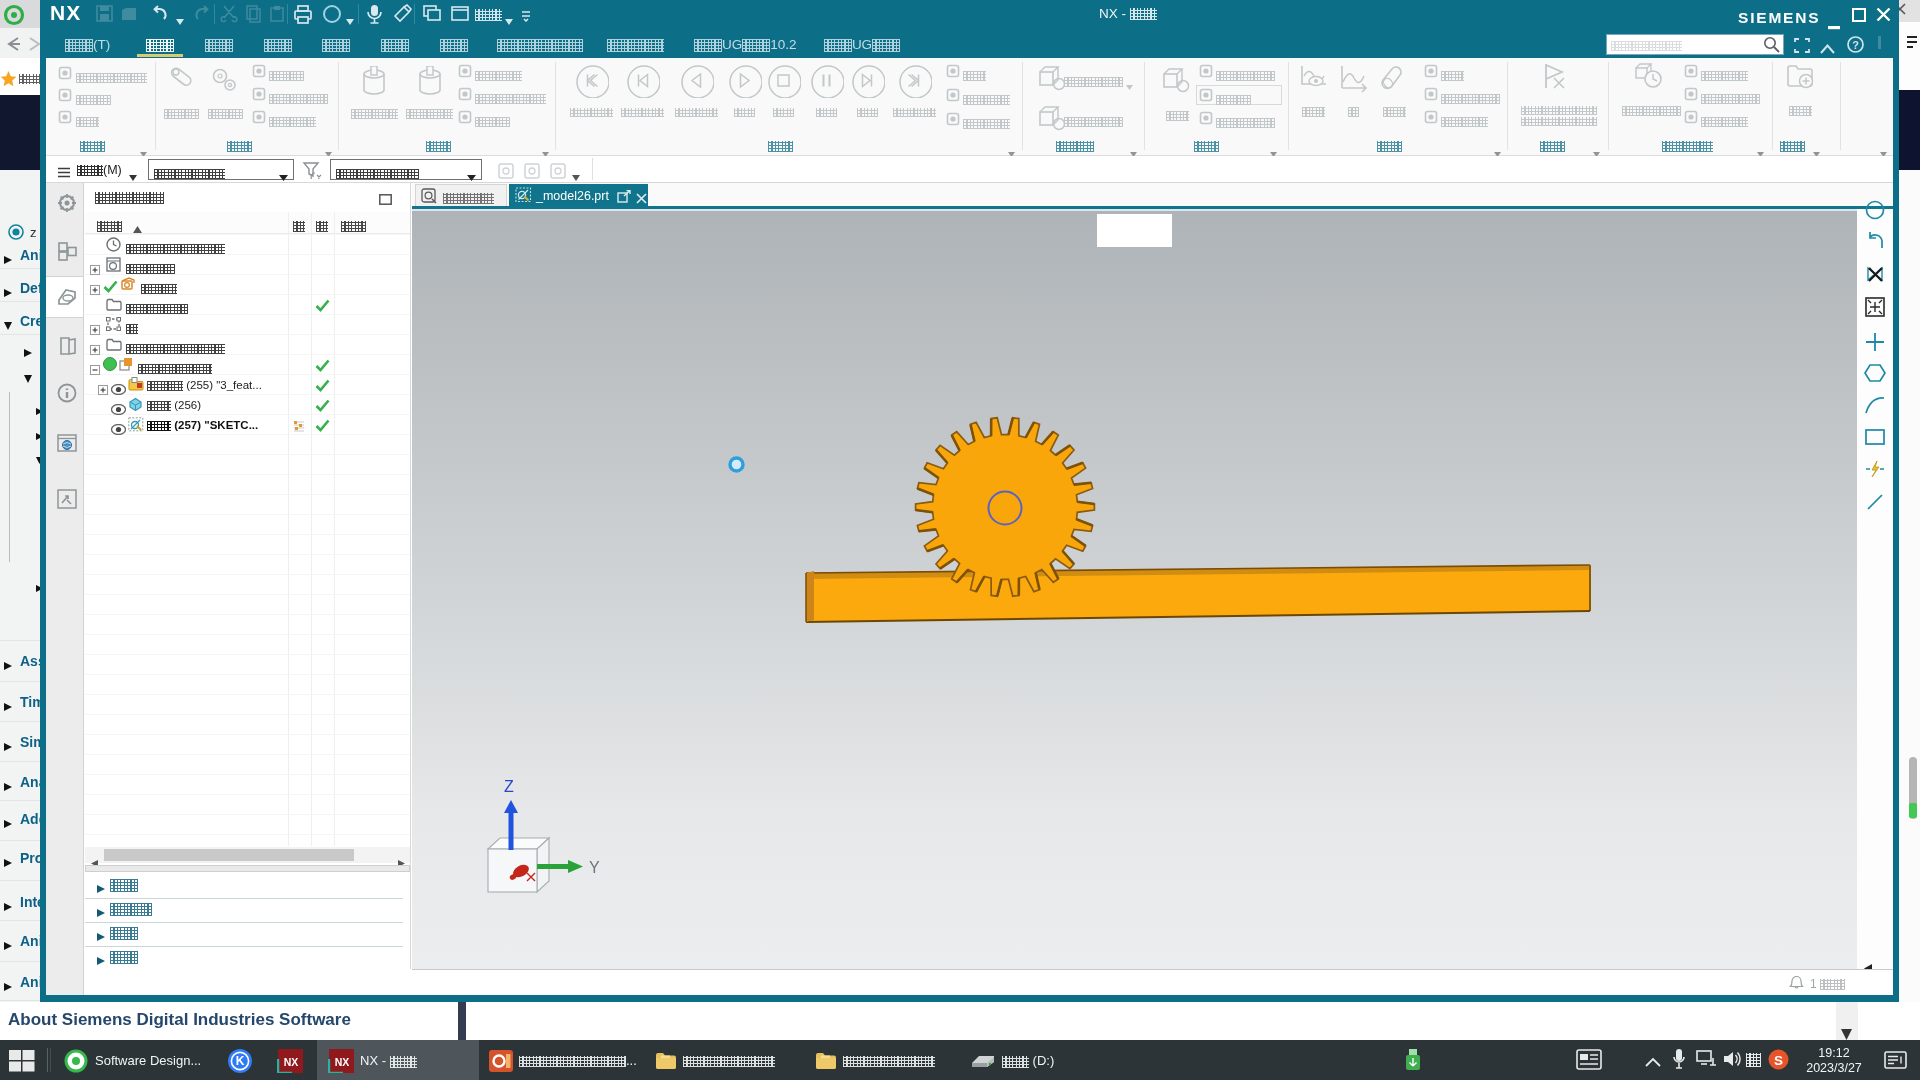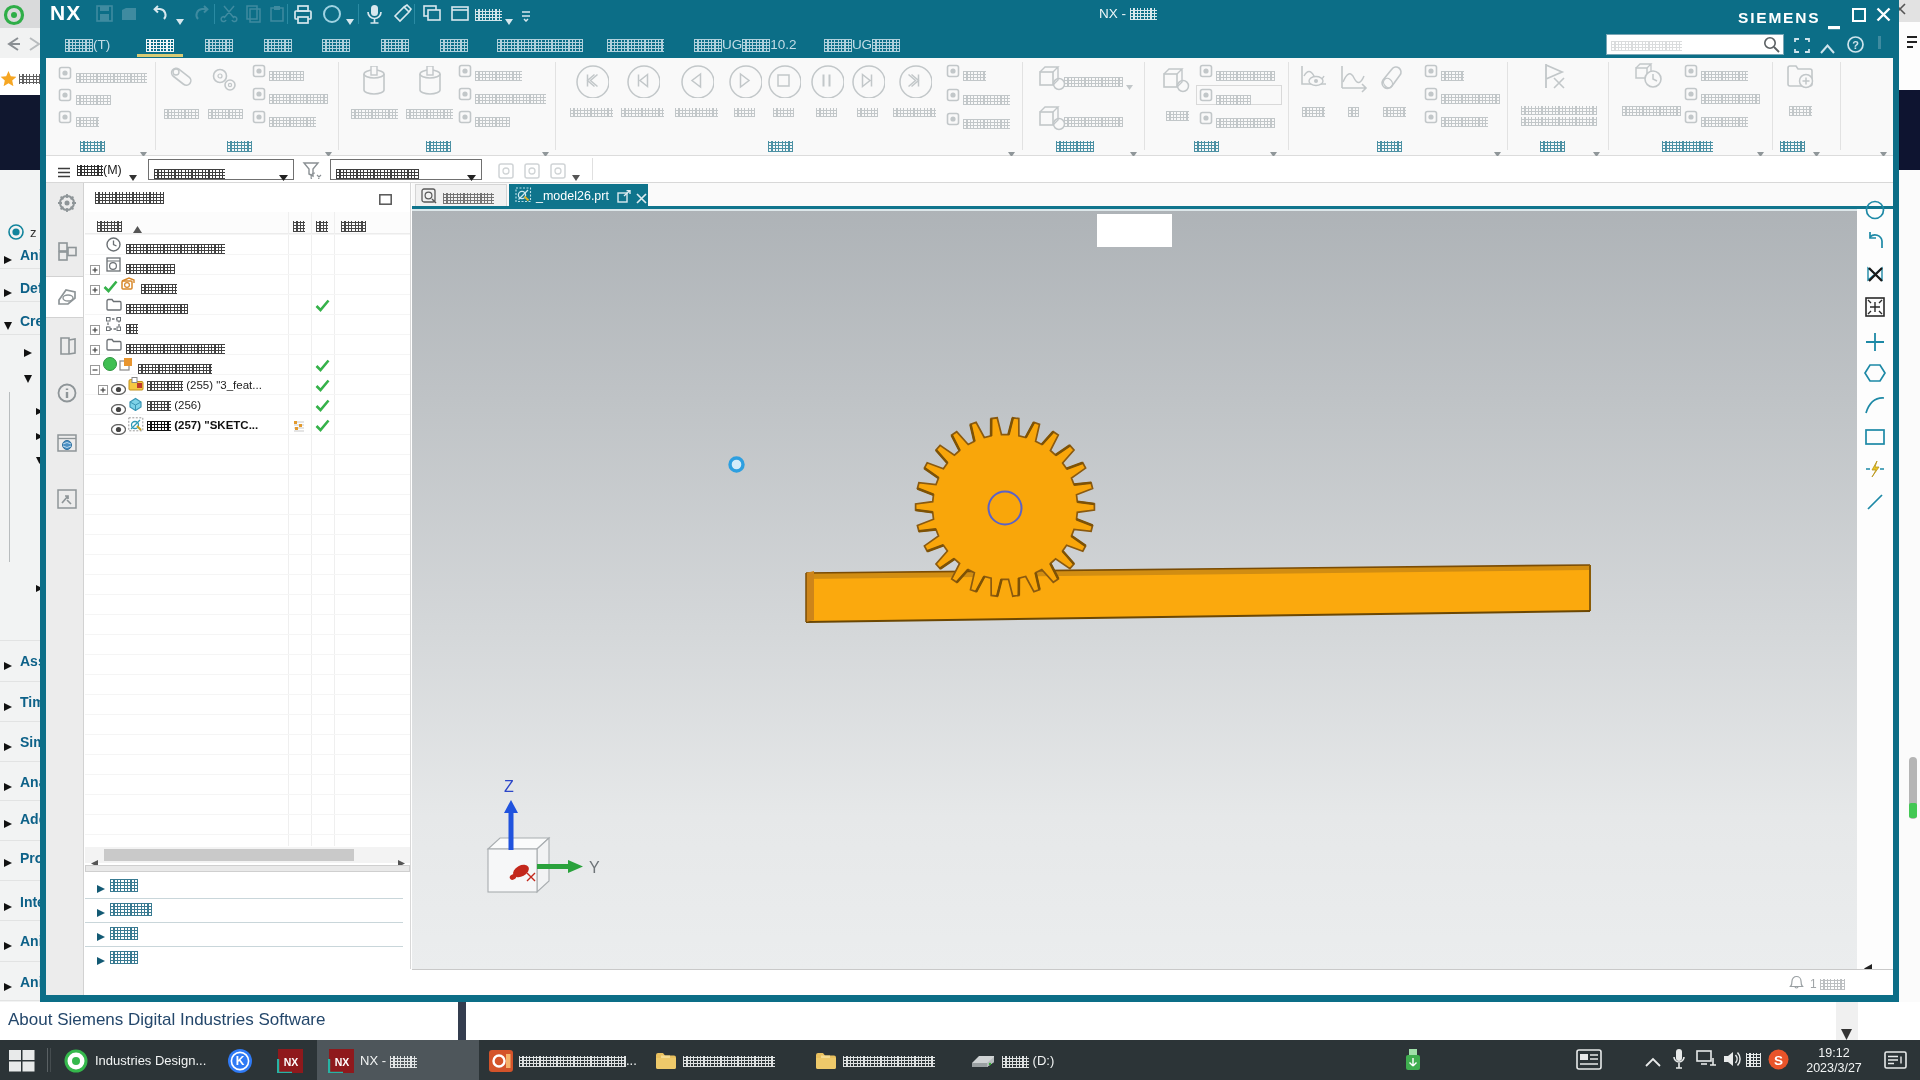--- a/index.html
+++ b/index.html
@@ -107,21 +107,21 @@
 <div class="a" style="left:0;top:681px;width:46px;height:1px;background:#e2e3e3"></div>
 <div class="a" style="left:0;top:721px;width:46px;height:1px;background:#e2e3e3"></div>
 <div class="a" style="left:0;top:761px;width:46px;height:1px;background:#e2e3e3"></div>
 <div class="a" style="left:0;top:800px;width:46px;height:1px;background:#e2e3e3"></div>
 <div class="a" style="left:0;top:840px;width:46px;height:1px;background:#e2e3e3"></div>
 <div class="a" style="left:0;top:880px;width:46px;height:1px;background:#e2e3e3"></div>
 <div class="a" style="left:0;top:920px;width:46px;height:1px;background:#e2e3e3"></div>
 <div class="a" style="left:0;top:961px;width:46px;height:1px;background:#e2e3e3"></div>
 <div class="a" style="left:0;top:1000px;width:46px;height:1px;background:#e2e3e3"></div>
 <div class="a" style="left:0;top:1002px;width:1920px;height:38px;background:#fff"></div>
-<div class="a" style="left:8px;top:1010px;font-size:17px;font-weight:normal;color:#24476b;white-space:nowrap">About Siemens Digital Industries Software</div>
+<div class="a" style="left:8px;top:1010px;font-size:17px;font-weight:bold;color:#24476b;white-space:nowrap">About Siemens Digital Industries Software</div>
 <div class="a" style="left:458px;top:1002px;width:8px;height:38px;background:#343d4f"></div>
 <div class="a" style="left:1836px;top:1002px;width:22px;height:38px;background:#f0f0f0"></div>
 <div class="a" style="left:1841px;top:1027px;width:12px;height:12px;"><svg width="12" height="12" viewBox="0 0 12 12">
       <polygon points="0,0 11,0 5.5,11" fill="#333"></polygon>
     </svg></div>
 <div class="a" style="left:1899px;top:0;width:21px;height:22px;background:#e2e2e2"></div>
 <div class="a" style="left:1894px;top:1px;width:12px;height:12px;"><svg width="12" height="12" viewBox="0 0 12 12">
       <path d="M1 1 L11 11 M11 1 L1 11" stroke="#555" stroke-width="1.6"></path>
     </svg></div>
 <div class="a" style="left:1899px;top:22px;width:21px;height:68px;background:#fdfdfd"></div>
@@ -139,21 +139,21 @@
       <rect x="0" y="11.5" width="12" height="10" fill="#e8eaea"></rect>
       <rect x="13.5" y="11.5" width="12" height="10" fill="#e8eaea"></rect>
     </svg></div>
 <div class="a" style="left:47px;top:1048px;width:1px;height:24px;background:#5a6164"></div>
 <div class="a" style="left:50px;top:1048px;width:1px;height:24px;background:#454c4f"></div>
 <div class="a" style="left:64px;top:1049px;width:24px;height:24px;"><svg width="24" height="24" viewBox="0 0 24 24">
       <circle cx="12" cy="12" r="10" fill="#fff"></circle>
       <circle cx="12" cy="12" r="10" fill="none" stroke="#35b84c" stroke-width="3"></circle>
       <path d="M8 12 a4 4 0 1 1 8 0 a4 4 0 1 1 -8 0" fill="#35b84c"></path>
     </svg></div>
-<div class="a" style="left:95px;top:1053px;font-size:13px;color:#f2f4f4;white-space:nowrap">Industries Design...</div>
+<div class="a" style="left:95px;top:1053px;font-size:13px;color:#f2f4f4;white-space:nowrap">Software Design...</div>
 <div class="a" style="left:228px;top:1049px;width:24px;height:24px;"><svg width="24" height="24" viewBox="0 0 24 24">
       <rect x="0" y="0" width="24" height="24" rx="12" fill="#2f7af5"></rect>
       <circle cx="12" cy="12" r="8.6" fill="none" stroke="#fff" stroke-width="1.6"></circle>
       <text x="12" y="16.4" font-family="Liberation Sans" font-size="12" font-weight="bold" fill="#fff" text-anchor="middle">K</text>
     </svg></div>
 <div class="a" style="left:277px;top:1049px;width:26px;height:24px;"><svg width="26" height="24" viewBox="0 0 26 24">
       <rect x="1" y="0" width="25" height="24" fill="#8f191c"></rect>
       <path d="M1 10 V24 H15" fill="none" stroke="#27b3a4" stroke-width="2.4"></path>
       <text x="14" y="16.5" font-family="Liberation Sans" font-size="10.5" font-weight="bold" fill="#fff" text-anchor="middle">NX</text>
     </svg></div>

